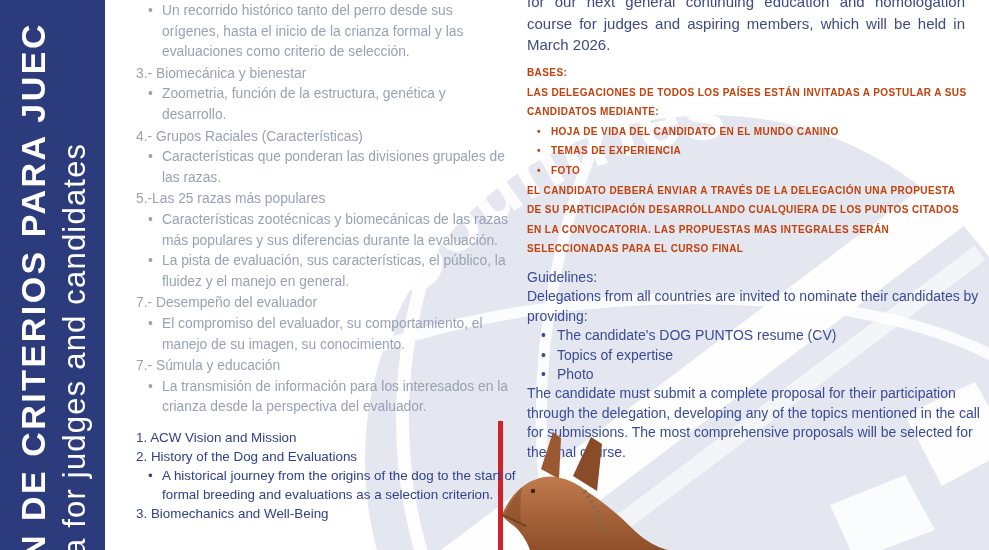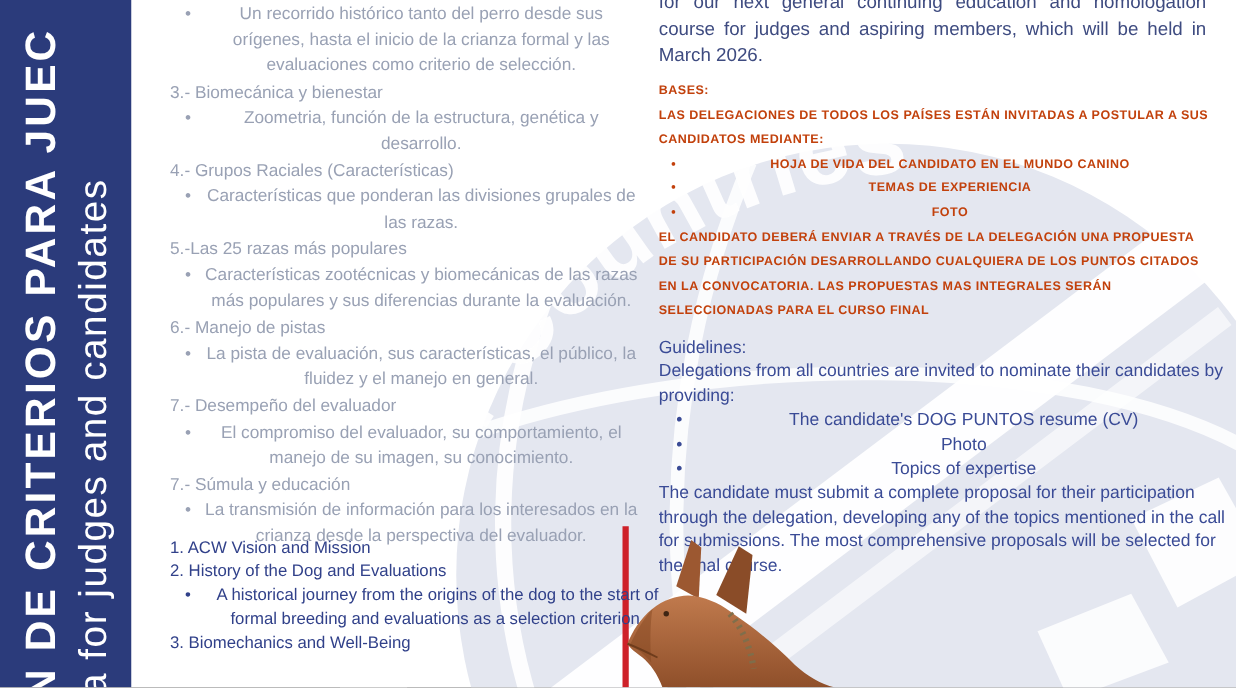--- a/index.html
+++ b/index.html
@@ -9,21 +9,21 @@
   }
   
   .wm{position:absolute;left:0;top:0;z-index:0;}
   
   .sidebar{position:absolute;left:0;top:0;width:105px;height:550px;background:#2b3b7b;z-index:5;overflow:hidden;}
   .vtext{position:absolute;white-space:nowrap;color:#ffffff;transform-origin:0 0;transform:rotate(-90deg);}
   .vtext.bold{left:14px;top:560px;font-size:34px;font-weight:bold;letter-spacing:2.5px;}
   .vtext.reg{left:57px;top:556px;font-size:31px;letter-spacing:1.2px;}
   
   .item{position:relative;}
-  .item.bullet{padding-left:26px;text-align:center;}
+  .item.bullet{padding-left:26px;}
   .item.bullet::before{content:"•";position:absolute;left:12px;top:0;}
   
   .es-list{position:absolute;left:136px;top:1px;width:376px;color:#99a1b4;
     font-size:13.8px;line-height:20.6px;z-index:3;}
   .es-list .item.head{margin-top:1px;}
   
   .en-list{position:absolute;left:136px;top:428px;width:402px;color:#31418a;
     font-size:13.4px;line-height:19.1px;z-index:3;}
   
   .red-line{position:absolute;left:498px;top:421px;width:5px;height:129px;background:#ce2129;z-index:2;}
@@ -86,23 +86,20 @@
       </div>
       <div class="item bullet">
         <span>Características que ponderan las divisiones grupales de las razas.</span>
       </div>
       <div class="item head">
         <span>5.-Las 25 razas más populares</span>
       </div>
       <div class="item bullet">
         <span>Características zootécnicas y biomecánicas de las razas más populares y sus diferencias durante la evaluación.</span>
       </div>
-      <div class="item head">
-        <span>6.- Manejo de pistas</span>
-      </div>
       <div class="item bullet">
         <span>La pista de evaluación, sus características, el público, la fluidez y el manejo en general.</span>
       </div>
       <div class="item head">
         <span>7.- Desempeño del evaluador</span>
       </div>
       <div class="item bullet">
         <span>El compromiso del evaluador, su comportamiento, el manejo de su imagen, su conocimiento.</span>
       </div>
       <div class="item head">
@@ -153,24 +150,24 @@
 
   <div class="guidelines">
     <div class="item head">Guidelines:</div>
     <div class="item head">Delegations from all countries are invited to nominate their candidates by providing:</div>
     <div>
 
     <div class="item bullet">
           <span>The candidate's DOG PUNTOS resume (CV)</span>
         </div>
         <div class="item bullet">
-          <span>Photo</span>
+          <span>Topics of expertise</span>
         </div>
         <div class="item bullet">
-          <span>Topics of expertise</span>
+          <span>Photo</span>
         </div>
       </div>
     <div class="item head">The candidate must submit a complete proposal for their participation through the delegation, developing any of the topics mentioned in the call for submissions. The most comprehensive proposals will be selected for the final course.</div>
   </div>
 
   <svg class="dog" width="210" height="121" viewBox="0 0 210 121">
     <defs>
       <linearGradient id="doggrad" x1="0" y1="0" x2="0" y2="1">
         <stop offset="0" stop-color="#c07a4d"></stop>
         <stop offset="1" stop-color="#8f4f2a"></stop>

